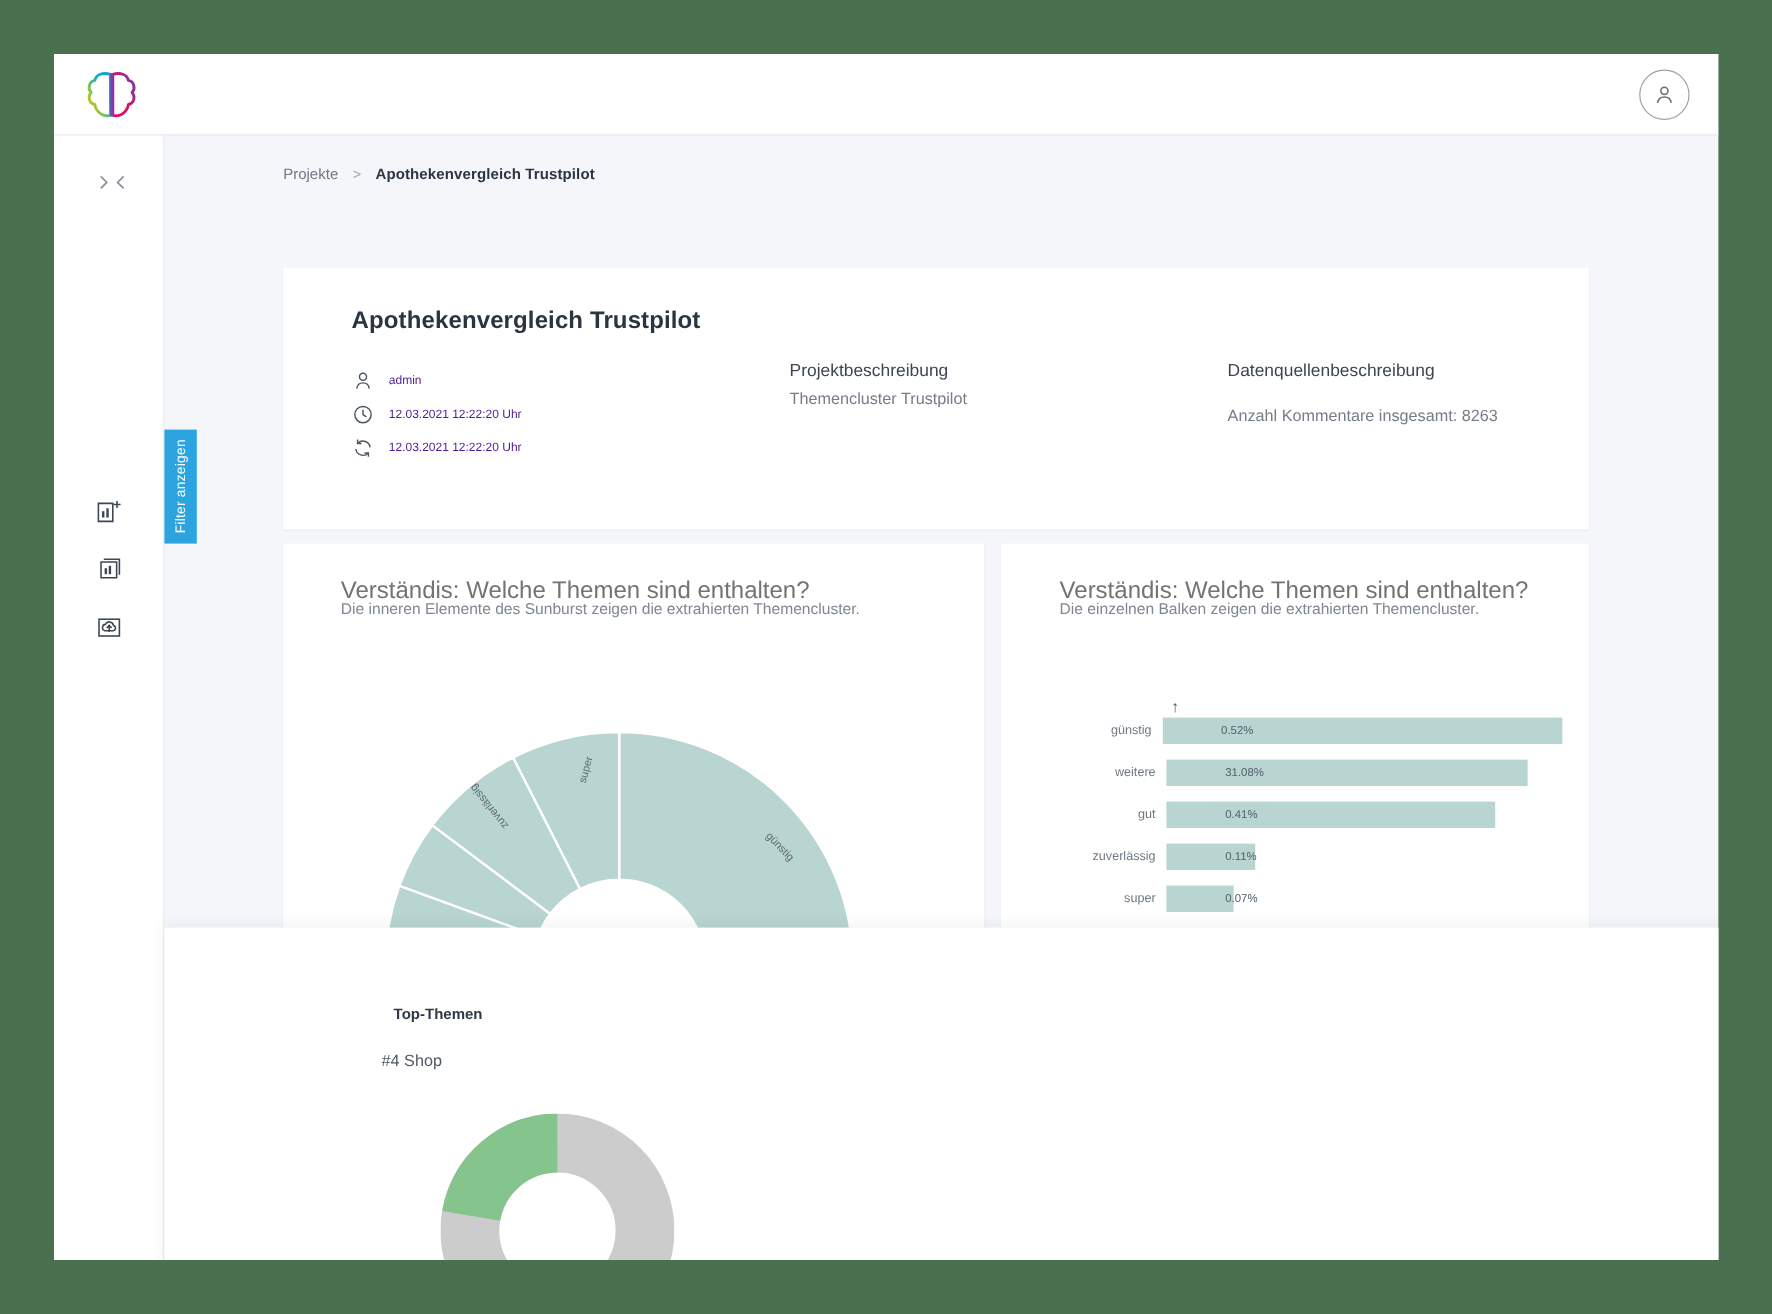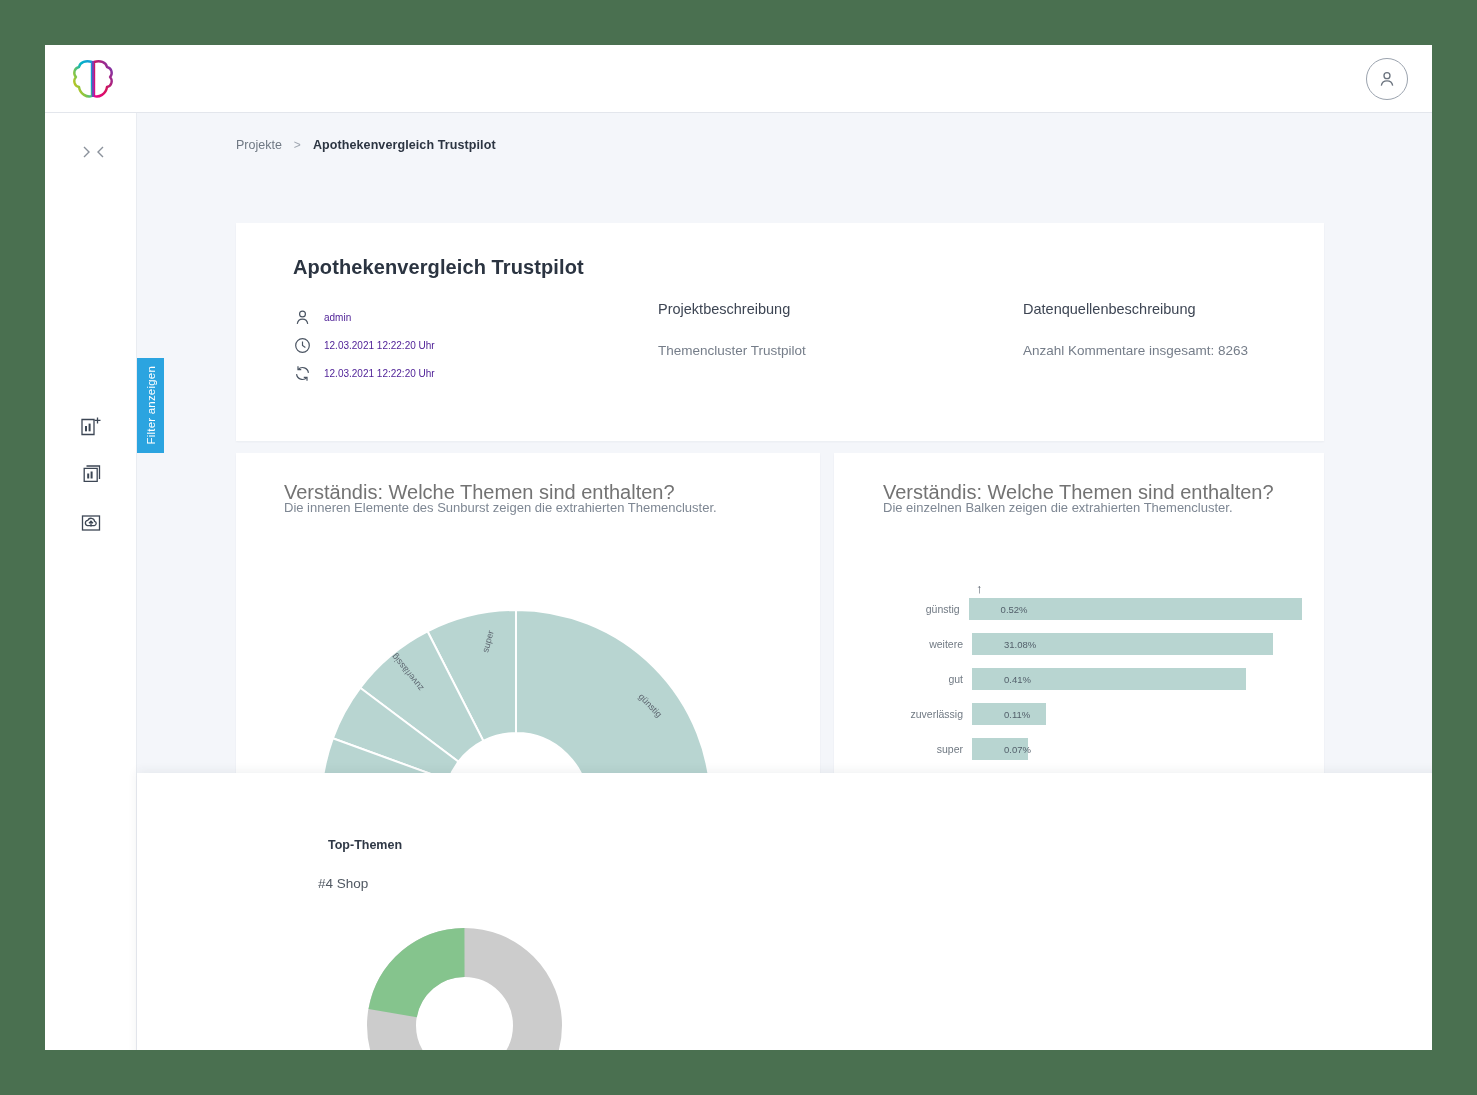--- a/index.html
+++ b/index.html
@@ -92,39 +92,39 @@
   .meta-col { position: absolute; left: 57px; top: 80px; }
   .meta-row {
     display: flex; align-items: center; gap: 12px;
     height: 28px; color: #4c1d95; font-size: 10px;
   }
   .meta-ico { width: 19px; height: 19px; display:block; color:#4b5563; flex:none; }
 
   .desc-col { position: absolute; top: 78px; }
   #desc-project { left: 422px; }
   #desc-source  { left: 787px; }
-  .desc-head { font-size: 14.5px; color: #3d4553; margin-bottom: 26px; }
+  .desc-head { font-size: 14.5px; color: #3d4553; margin-bottom: 8px; }
   .desc-body { font-size: 13.5px; color: #757d89; }
 
   .sec-title  { position: absolute; font-size: 20px; color: #737373; font-weight: normal; }
   .sec-sub    { position: absolute; font-size: 13px; color: #7e8793; }
 
   
   .bar-chart { position: absolute; left: 48px; top: 145px; width: 420px; }
   .bar-axis { position: absolute; left: 94px; top: -17px; color: #4f5865; font-size: 13px; }
   .bar-row { display: flex; align-items: center; height: 22px; margin-bottom: 13px; }
   .bar-label {
     width: 90px; text-align: right; padding-right: 9px;
     font-size: 10.5px; color: #707983;
   }
   .bar-fill {
     height: 22px; background: #b8d5d1; display: flex; align-items: center;
     cursor: pointer;
   }
-  .bar-value { font-size: 9.5px; color: #53606b; padding-left: 32px; white-space: nowrap; }
+  .bar-value { font-size: 9.5px; color: #53606b; padding-left: 32px; white-space: nowrap; margin-left: 17px; }
 
   
   .sunburst { position: absolute; left: 38px; top: 130px; }
 
   
   .overlay {
     position: absolute; left: 0px; top: 660px;
     width: 1387px; height: 345px; background: #ffffff;
     box-shadow: 0 -2px 10px rgba(40,50,70,.07);
   }

